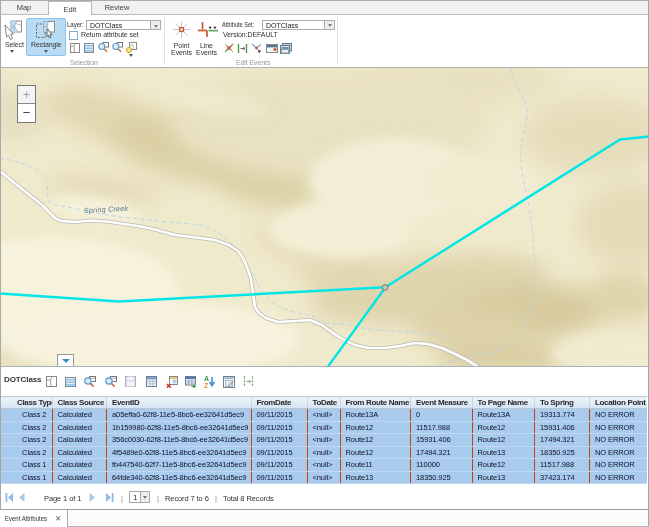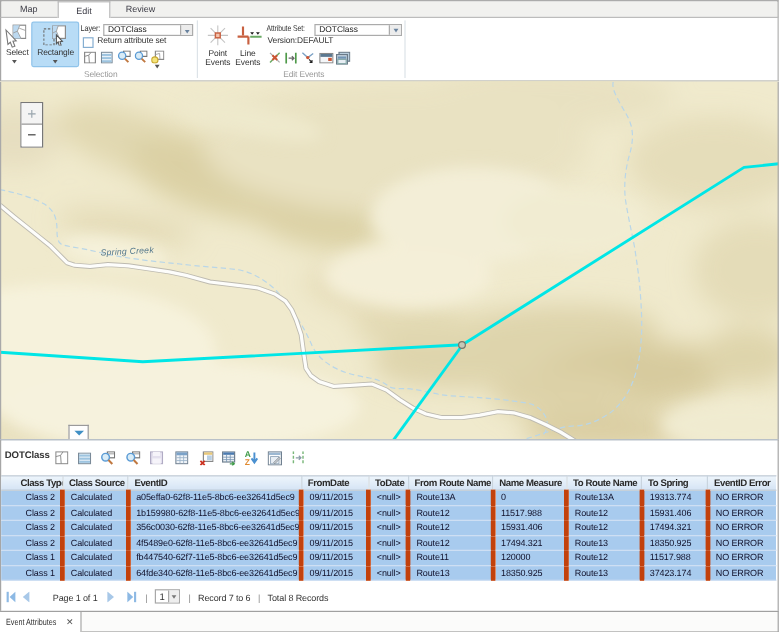--- a/index.html
+++ b/index.html
@@ -34,21 +34,21 @@
   border-top:1px solid #a8b2bc;border-left:1px solid #a6a6a6;border-right:1px solid #a6a6a6;}
 #collapsetab{left:57px;top:354px;width:17px;height:12px;background:#fefefe;border:1px solid #9a9a9a;border-bottom:none;z-index:5;}
 #collapsetab:after{content:"";position:absolute;left:3.5px;top:4px;border-left:4px solid transparent;border-right:4px solid transparent;border-top:4px solid #3f8fc4;}
 #dotlabel{left:4px;top:374.5px;font-size:8px;font-weight:bold;color:#333;z-index:4;letter-spacing:-0.1px;}
 .ticon{position:absolute;z-index:4;}
 
 #grid{left:1px;top:396px;width:646px;z-index:3;}
 table{border-collapse:collapse;table-layout:fixed;width:646px;font-size:7.5px;letter-spacing:-0.1px;}
 th{height:12px;background:linear-gradient(#ecf4fb,#d5e4f5);color:#2a2a2a;font-weight:bold;text-align:left;letter-spacing:-0.35px;font-size:8px;
   border-right:1px solid #c9d4de;border-top:1px solid #c3cdd6;border-bottom:1px solid #b9c6d2;padding:0 0 0 5px;white-space:nowrap;overflow:hidden;}
-td{height:12.5px;background:#a8cbee;color:#10102a;border-right:4px solid #c2410c;border-bottom:1px solid #c2d8f1;
+td{height:12.5px;background:#a8cbee;color:#10102a;border-right:1px solid #c2410c;border-bottom:1px solid #c2d8f1;
   padding:0 0 0 5px;white-space:nowrap;overflow:hidden;}
 tr td:first-child,tr th:first-child{padding-left:16px;text-align:center;}
 tr td:last-child,tr th:last-child{border-right:none;}
 
 #pager{left:0;top:487px;width:649px;height:22px;font-size:7.5px;color:#333;z-index:3;letter-spacing:-0.1px;}
 .pgt{position:absolute;top:7px;}
 
 #btabs{left:0;top:509px;width:649px;height:18px;background:#fbfbfa;border-top:1px solid #a0a0a0;
   border-left:1px solid #a6a6a6;border-right:1px solid #a6a6a6;border-bottom:1px solid #b4b4b4;}
 #btab{position:absolute;left:0;top:0;width:68px;height:17px;background:#fff;border-right:1px solid #a8a8a8;
@@ -340,24 +340,24 @@
         <col style="width:57.5px">
 </colgroup>
 <tbody>
         <tr>
           <th>Class Type</th>
           <th>Class Source</th>
           <th>EventID</th>
           <th>FromDate</th>
           <th>ToDate</th>
           <th>From Route Name</th>
-          <th>Name Measure</th>
-          <th>To Route Name</th>
+          <th>Event Measure</th>
+          <th>To Page Name</th>
           <th>To Spring</th>
-          <th>EventID Error</th>
+          <th>Location Point</th>
         </tr>
 <tr>
           <td>Class 2</td>
           <td>Calculated</td>
           <td>a05effa0-62f8-11e5-8bc6-ee32641d5ec9</td>
           <td>09/11/2015</td>
           <td>&lt;null&gt;</td>
           <td>Route13A</td>
           <td>0</td>
           <td>Route13A</td>
@@ -400,21 +400,21 @@
           <td>18350.925</td>
           <td>NO ERROR</td>
         </tr>
 <tr>
           <td>Class 1</td>
           <td>Calculated</td>
           <td>fb447540-62f7-11e5-8bc6-ee32641d5ec9</td>
           <td>09/11/2015</td>
           <td>&lt;null&gt;</td>
           <td>Route11</td>
-          <td>120000</td>
+          <td>110000</td>
           <td>Route12</td>
           <td>11517.988</td>
           <td>NO ERROR</td>
         </tr>
 <tr>
           <td>Class 1</td>
           <td>Calculated</td>
           <td>64fde340-62f8-11e5-8bc6-ee32641d5ec9</td>
           <td>09/11/2015</td>
           <td>&lt;null&gt;</td>

